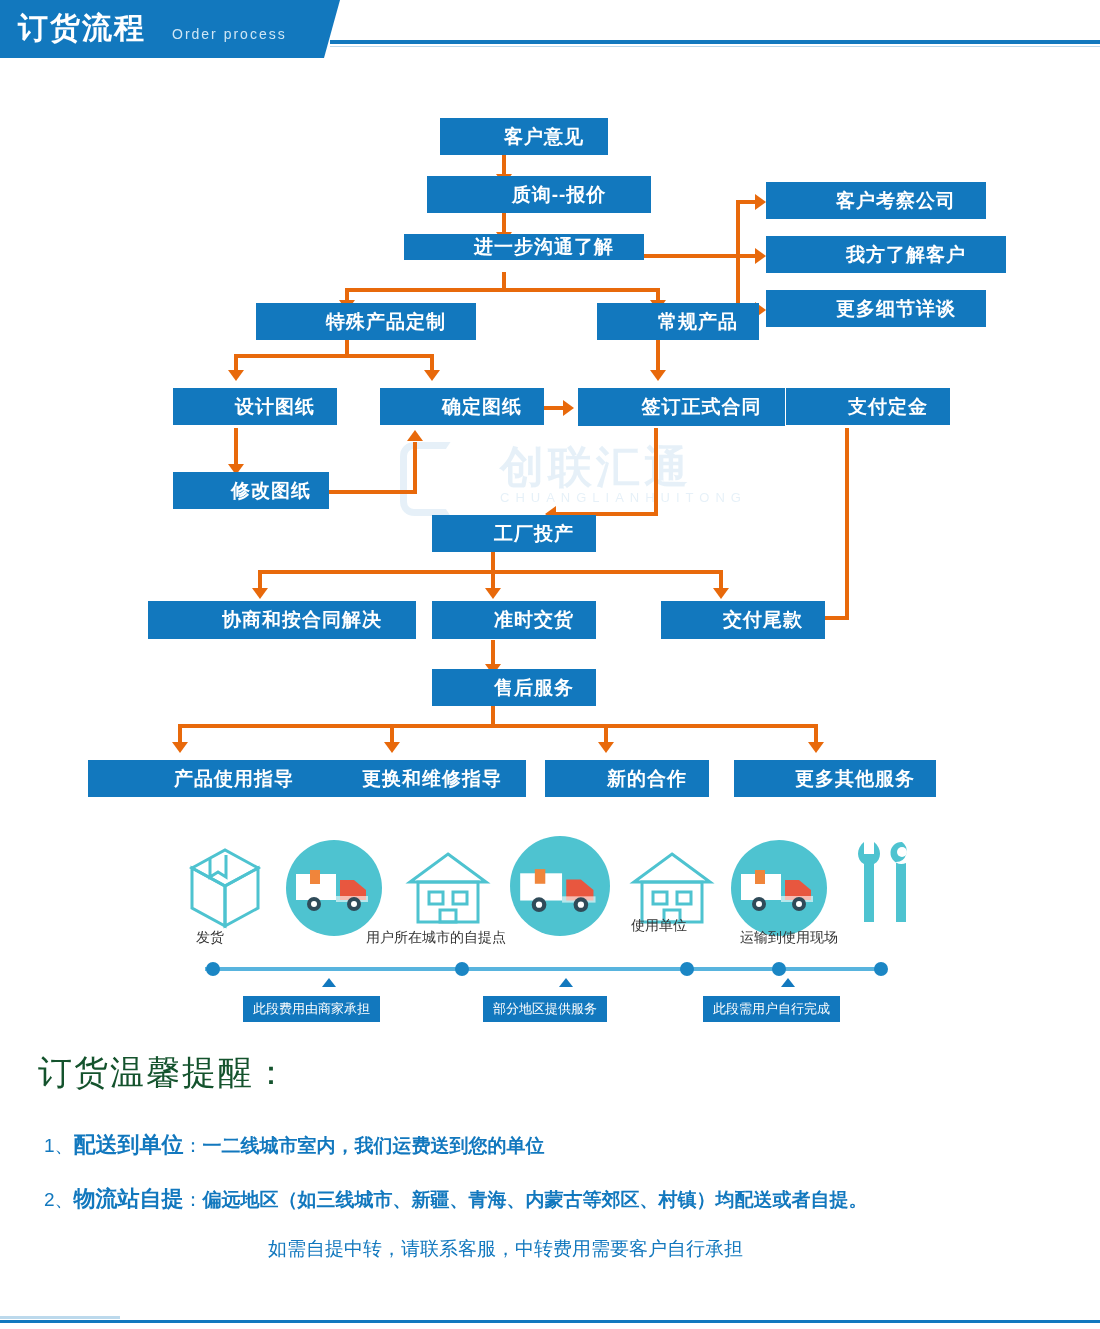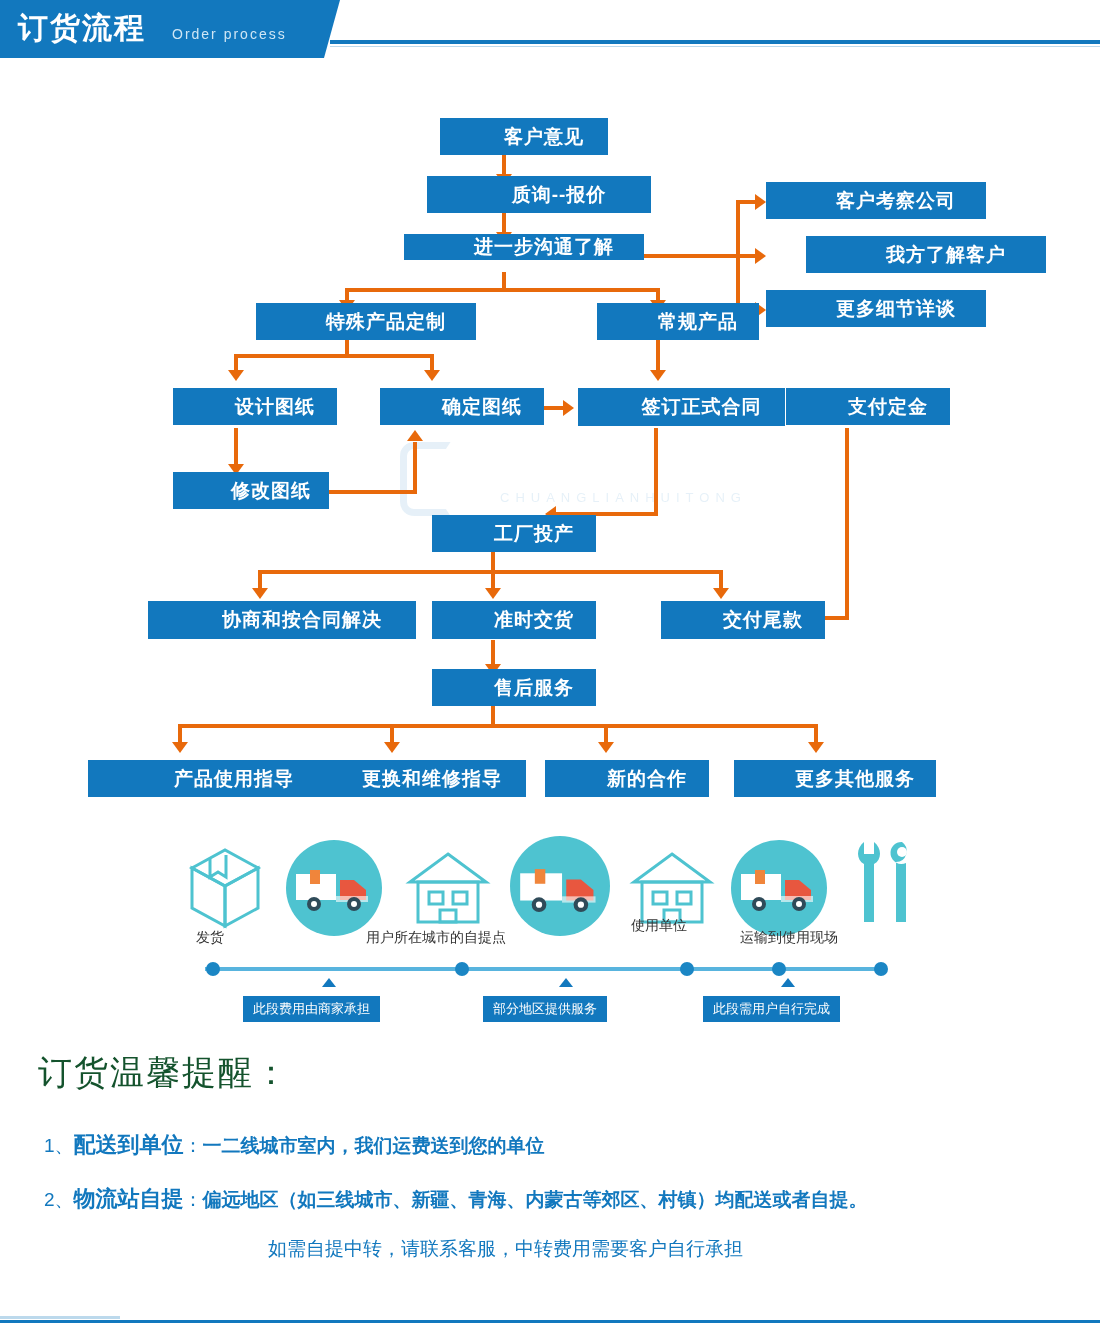--- a/index.html
+++ b/index.html
@@ -61,20 +61,21 @@
   <div class="hdr-blue"></div>
   <div class="hdr-slant"></div>
   <div class="hdr-line"></div>
   <div class="hdr-line2"></div>
   <div class="hdr-cn">订货流程</div>
   <div class="hdr-en">Order process</div>
 </div>
 
 <div id="watermark">
   <div class="wm-logo"></div>
+  <div class="wm-txt">创联汇通</div>
   <div class="wm-sub">CHUANGLIANHUITONG</div>
 </div>
 
 <div id="flow">
 
   <div class="ln" style="left:502px;top:155px;width:4px;height:22px;"></div>
   <div class="arw arw-d" style="left:496px;top:174px;"></div>
 
   <div class="ln" style="left:502px;top:213px;width:4px;height:22px;"></div>
   <div class="arw arw-d" style="left:496px;top:232px;"></div>
@@ -154,21 +155,21 @@
     </div>
   <div class="node" style="left:427px;top:176px;width:184px;height:37px;">
       <span>质询--报价</span>
     </div>
   <div class="node" style="left:404px;top:234px;width:200px;height:26px;">
       <span>进一步沟通了解</span>
     </div>
   <div class="node" style="left:766px;top:182px;width:180px;height:37px;">
       <span>客户考察公司</span>
     </div>
-  <div class="node" style="left:806px;top:236px;width:200px;height:37px;">
+  <div class="node" style="left:766px;top:236px;width:200px;height:37px;">
       <span>我方了解客户</span>
     </div>
   <div class="node" style="left:766px;top:290px;width:180px;height:37px;">
       <span>更多细节详谈</span>
     </div>
   <div class="node" style="left:256px;top:303px;width:180px;height:37px;">
       <span>特殊产品定制</span>
     </div>
   <div class="node" style="left:597px;top:303px;width:122px;height:37px;">
       <span>常规产品</span>

